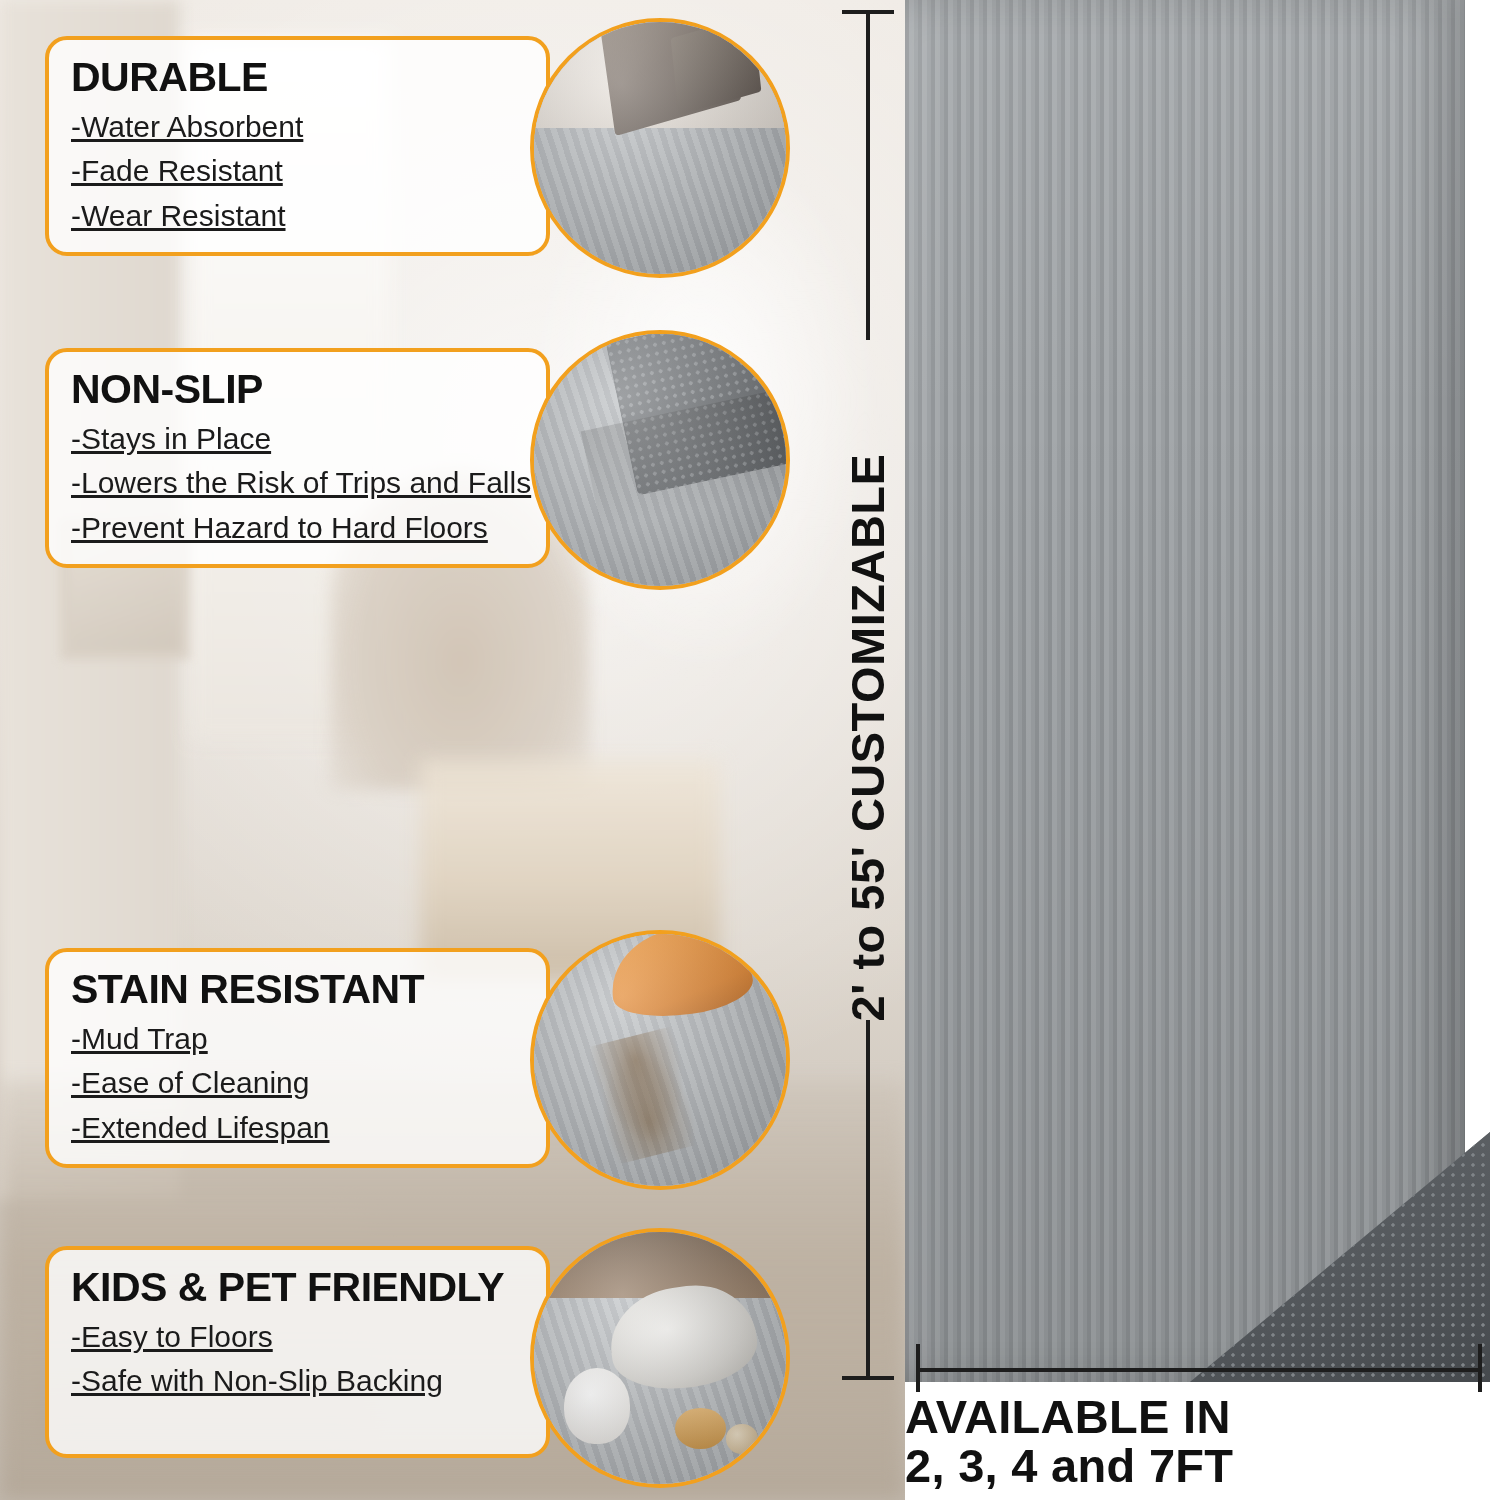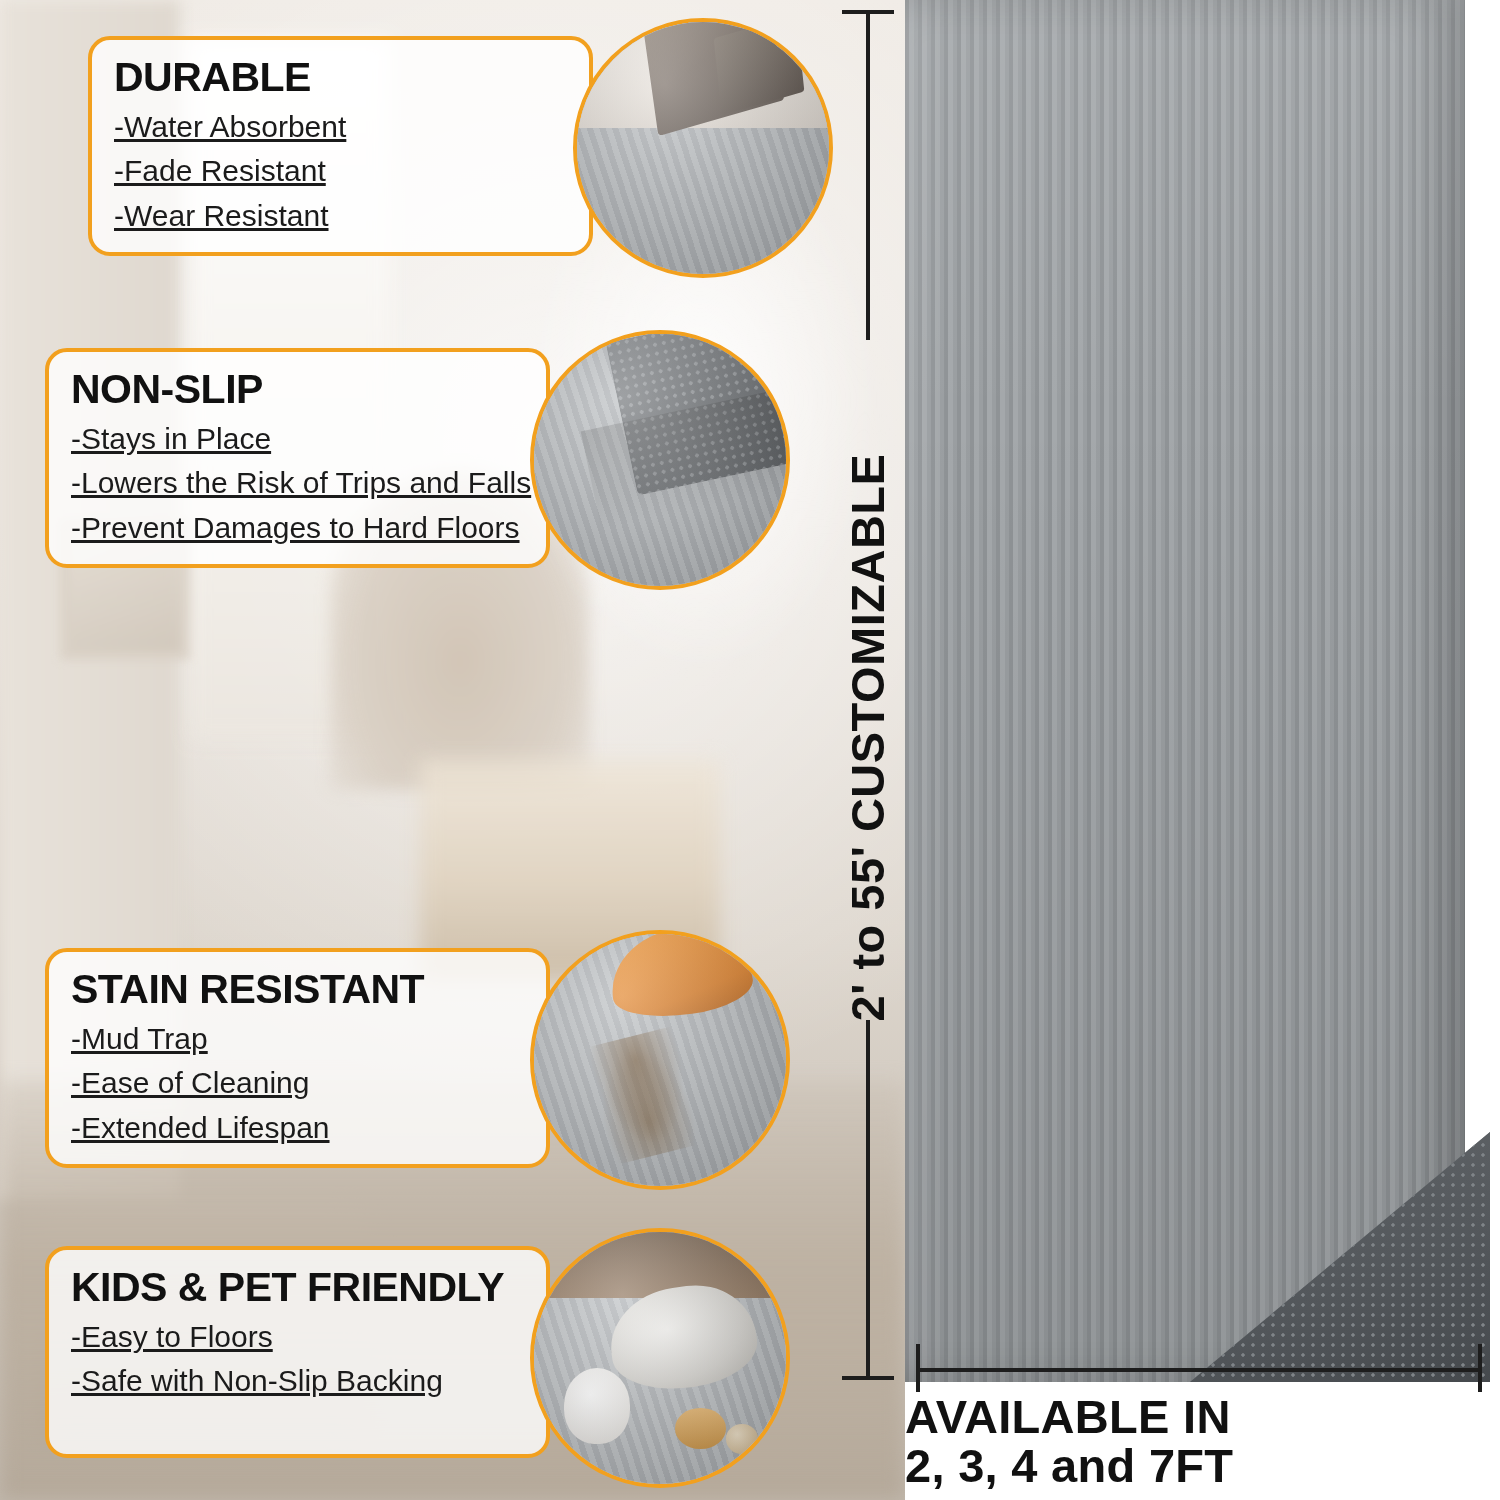--- a/index.html
+++ b/index.html
@@ -358,21 +358,21 @@
     <div class="wall-left"></div>
     <div class="window"></div>
     <div class="frame"></div>
     <div class="arch"></div>
     <div class="fireplace"></div>
     <div class="sofa"></div>
     <div class="floor"></div>
     <div class="glow"></div>
   </div>
 
-  <div class="feature" style="top:18px;margin-left:43px;">
+  <div class="feature" style="top:18px;">
     <div class="bubble">
       <h2>DURABLE</h2>
       <ul>
         <li>-Water Absorbent</li>
         <li>-Fade Resistant</li>
         <li>-Wear Resistant</li>
       </ul>
     </div>
     <div class="medallion">
       <div class="rug diag"></div>
@@ -382,21 +382,21 @@
       <div class="shade"></div>
     </div>
   </div>
 
   <div class="feature" style="top:330px;">
     <div class="bubble">
       <h2>NON-SLIP</h2>
       <ul>
         <li>-Stays in Place</li>
         <li>-Lowers the Risk of Trips and Falls</li>
-        <li>-Prevent Damages to Hard Floors</li>
+        <li>-Prevent Hazard to Hard Floors</li>
       </ul>
     </div>
     <div class="medallion">
       <div class="rug diag"></div>
       <div class="m2-back"></div>
       <div class="m2-fold"></div>
       <div class="shade"></div>
     </div>
   </div>
 

